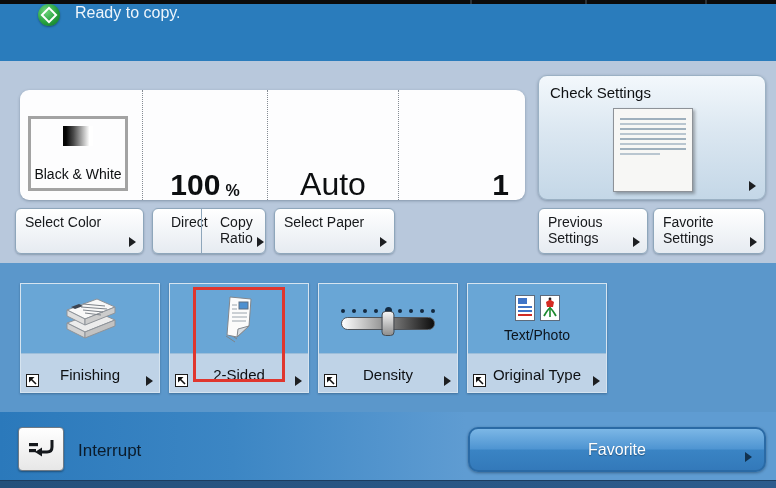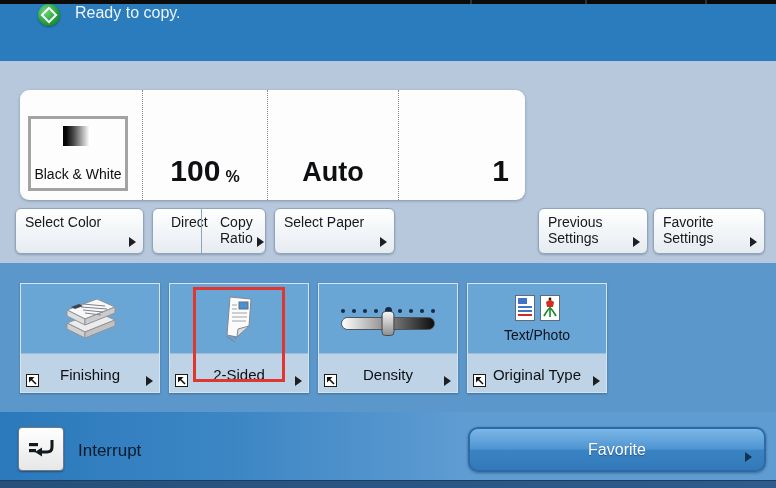--- a/index.html
+++ b/index.html
@@ -15,31 +15,31 @@
   .bottombar{position:absolute;left:0;top:412px;width:776px;height:68px;background:linear-gradient(90deg,#2b79bb 0%,#3c86c4 30%,#5f9cd2 60%,#5f9cd2 100%);}
   .bezel-bottom{position:absolute;left:0;top:480px;width:776px;height:8px;background:linear-gradient(90deg,#24507b,#2d5c8d);border-top:1px solid #1c3d60;box-sizing:border-box;}
 
   
   .ready-icon{width:22px;height:22px;border-radius:50%;margin-left:38px;background:radial-gradient(circle at 35% 32%,#6fd77c,#27a03e 55%,#0f7226);display:flex;align-items:center;justify-content:center;box-shadow:0 1px 2px rgba(0,0,0,.35);}
   .ready-icon .diamond{width:8px;height:8px;border:2px solid #fff;transform:rotate(45deg);}
   .status-text{color:#eef5fb;font-size:16px;margin-left:15px;}
 
   
   .panel{position:absolute;left:20px;top:90px;width:505px;height:110px;background:#fdfdfe;border-radius:9px;box-shadow:0 1px 3px rgba(30,50,70,.35);display:flex;box-sizing:border-box;}
-  .sec{position:relative;box-sizing:border-box;border-right:1px dotted #858b93;display:flex;align-items:flex-end;justify-content:center;padding-bottom:14px;color:#0d0f11;}
+  .sec{position:relative;box-sizing:border-box;border-right:1px dotted #858b93;display:flex;align-items:flex-end;justify-content:center;color:#0d0f11;}
   .sec:last-child{border-right:none;}
   .sec-color{flex:0 0 123px;padding:0;}
   .sec-ratio{flex:0 0 125px;}
   .sec-paper{flex:0 0 131px;}
   .sec-copies{flex:1 1 auto;justify-content:flex-end;padding-right:16px;}
   .hl-box{position:absolute;left:8px;top:26px;width:100px;height:75px;border:3px solid #a3a3a3;display:flex;flex-direction:column;align-items:center;justify-content:space-between;padding:7px 0 6px;box-sizing:border-box;}
   .bw-swatch{width:30px;height:20px;background:linear-gradient(90deg,#050505 10%,#4a4a4a 35%,#ffffff 88%);}
   .bw-label{font-size:14px;white-space:nowrap;}
   .big-num{font-size:30px;font-weight:bold;line-height:1;}
-  .mid-num{font-size:27px;font-weight:bold;line-height:1;}
+  .mid-num{font-size:32px;font-weight:normal;line-height:1;}
   .unit{font-size:16px;font-weight:bold;margin-left:5px;line-height:1;margin-bottom:1px;}
 
   
   .qbtn{position:absolute;top:208px;height:46px;box-sizing:border-box;background:linear-gradient(#ffffff,#e6ebf1);border:1px solid #8ea6bb;border-radius:6px;box-shadow:0 1px 2px rgba(30,50,70,.3);font-size:14px;color:#16181b;padding:5px 9px;line-height:1.15;}
   .arr{position:absolute;right:7px;bottom:6px;width:0;height:0;border-top:5px solid transparent;border-bottom:5px solid transparent;border-left:7px solid #1d1f22;}
   .combo{padding:0;display:flex;}
   .combo .cell{position:relative;box-sizing:border-box;padding:5px 18px;}
   .combo .cell+.cell{border-left:1px solid #8ea6bb;flex:1;}
 
   
@@ -117,20 +117,28 @@
       <span class="unit">%</span>
     </div>
     <div class="sec sec-paper">
       <span class="mid-num">Auto</span>
     </div>
     <div class="sec sec-copies">
       <span class="big-num">1</span>
     </div>
   </div>
 
+  <div class="check">
+    <span class="cap">Check Settings</span>
+    <span class="docprev">
+      <span class="gradbar"></span>
+      <i></i><i></i><i></i><i></i><i></i><i></i><i></i><i class="short"></i>
+    </span>
+    <span class="arr"></span>
+  </div>
 
   <div class="qbtn" style="left:15px;width:129px;">
     <span>Select Color</span>
     <span class="arr"></span>
   </div>
   <div class="qbtn combo" style="left:152px;width:114px;">
     <div class="cell" style="width:48px;">
       <span>Direct</span>
     </div>
     <div class="cell">

